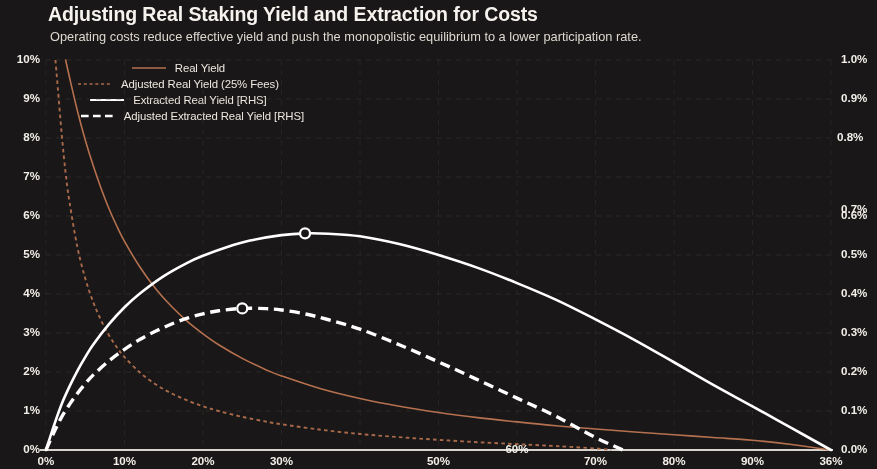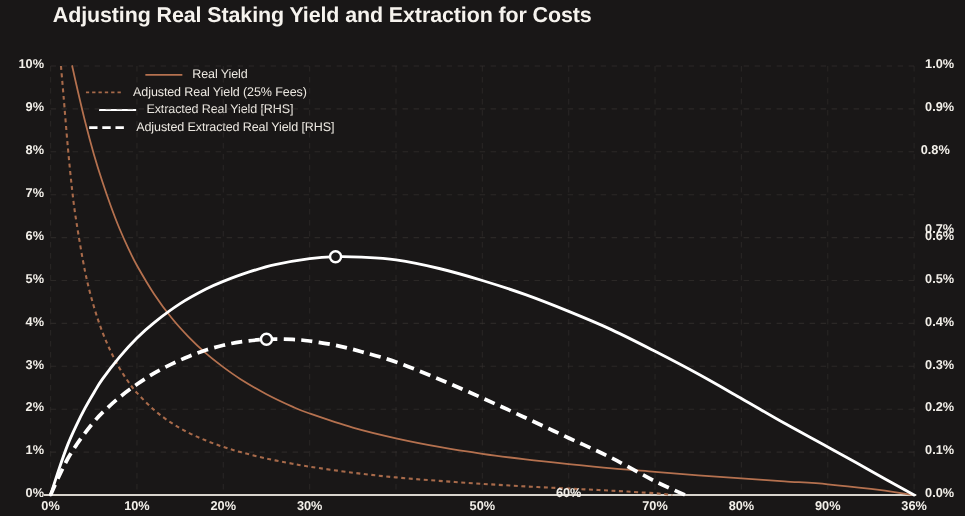--- a/index.html
+++ b/index.html
@@ -38,20 +38,21 @@
   .tick-col-left{position:absolute;left:0;top:0;width:40px;height:469px;}
   .tick-col-right{position:absolute;left:833px;top:0;width:44px;height:469px;}
   .tick-row-x{position:absolute;left:0;top:0;width:877px;height:469px;pointer-events:none;}
 </style>
 </head>
 <body>
 
 <div id="chart-root">
 
   <div class="title">Adjusting Real Staking Yield and Extraction for Costs</div>
+  <div class="subtitle">Operating costs reduce effective yield and push the monopolistic equilibrium to a lower participation rate.</div>
 
   <div class="legend" id="legend">
       <div class="legend-item">
         <svg class="legend-swatch" viewBox="0 0 34 10">
           <line x1="0" x2="34" y1="5" y2="5" stroke="#b5714f" stroke-width="1.6"></line>
         </svg>
         <span class="legend-label">Real Yield</span>
       </div>
       <div class="legend-item">
         <svg class="legend-swatch" viewBox="0 0 34 10">

